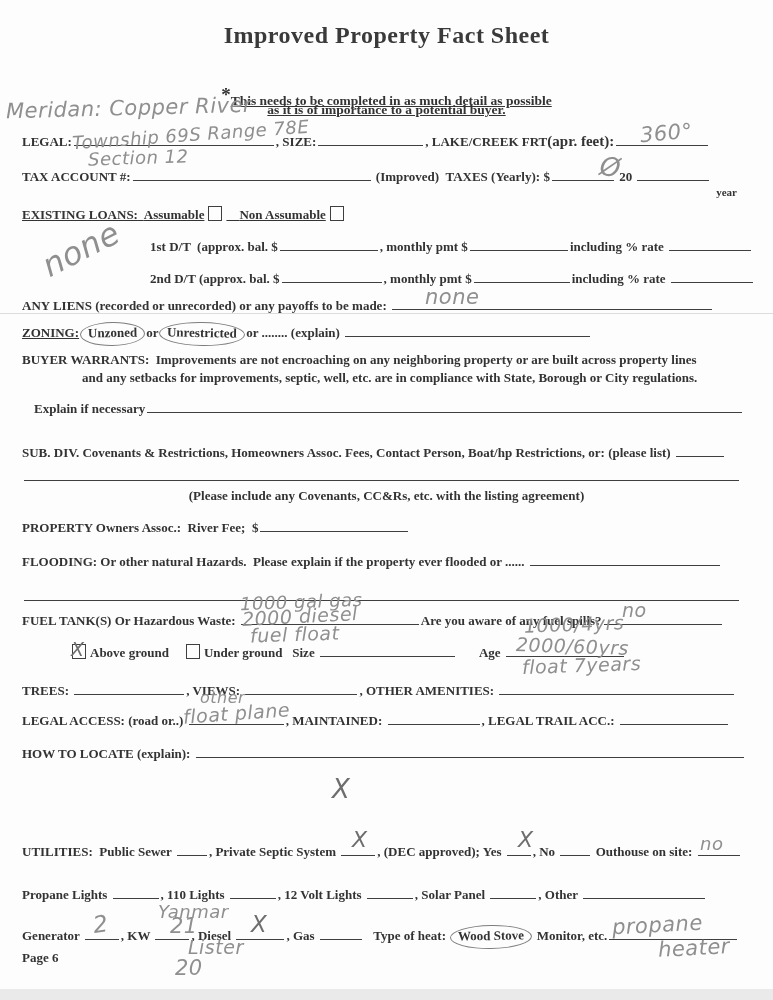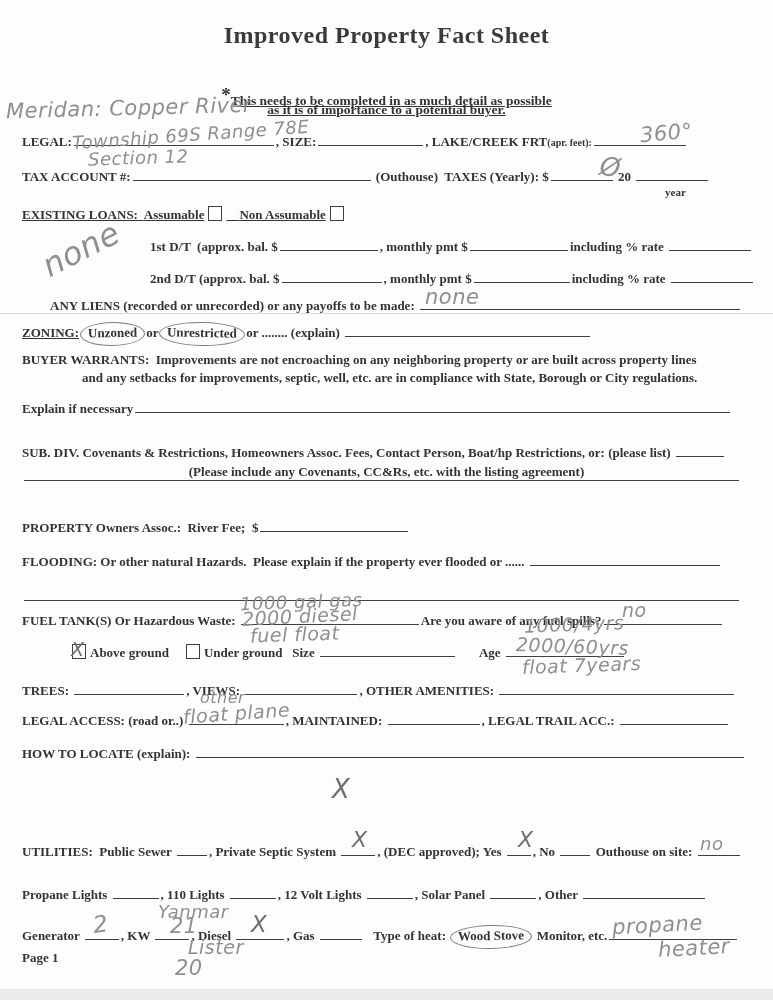--- a/index.html
+++ b/index.html
@@ -6,21 +6,21 @@
   .page{
     position:relative;width:773px;height:1000px;background:#fdfdfd;
     font-family:"Liberation Serif",serif;color:#333;overflow:hidden;
   }
   .row{position:absolute;white-space:pre;font-weight:bold;font-size:13px;color:#333;}
   .center{left:0;right:0;text-align:center;}
   .title{font-size:24px;color:#3a3a3a;letter-spacing:0.5px;}
   .note{font-size:13.5px;text-decoration:underline;}
   .ast{font-size:19px;vertical-align:4px;text-decoration:none;display:inline-block;}
   .bl{display:inline-block;border-bottom:1.4px solid #3f3f3f;height:12px;vertical-align:baseline;margin:0 2px;}
-  .small{font-size:10px;font-family:Liberation Serif, serif;}
+  .small{font-size:15px;font-family:Liberation Serif, serif;}
   .cb{display:inline-block;width:12px;height:13px;border:1.6px solid #3f3f3f;vertical-align:-2px;margin:0 4px;background:#fdfdfd;}
   .circle{display:inline-block;border:1.8px solid #7e7e7e;border-radius:50%;padding:2px 7px 4px;margin:0 1px;transform:rotate(-1deg);}
   .ul{text-decoration:underline;}
   .hw{
     position:absolute;font-family:"DejaVu Sans",sans-serif;font-style:italic;
     color:#8f8f8f;white-space:pre;letter-spacing:0.5px;font-weight:normal;
   }
   .hwd{color:#6e6e6e;}
   .faintline{position:absolute;left:0;right:0;height:1px;background:#dcdcdc;}
   .scan-strip{position:absolute;left:0;right:0;bottom:0;height:11px;background:#eaeaea;}
@@ -31,42 +31,42 @@
 
 <div class="page">
 
   <div class="row center title" style="top:22px;">Improved Property Fact Sheet</div>
 
   <div class="row center" style="top:84px;"><span class="ast">*</span><span class="note">This needs to be completed in as much detail as possible</span></div>
   <div class="row center" style="top:102px;"><span class="note">as it is of importance to a potential buyer.</span></div>
 
   <div class="row" style="top:133px;left:22px;"><span>LEGAL:</span><span class="bl" style="width:200px;"></span><span>, SIZE:</span><span class="bl" style="width:105px;"></span><span>, LAKE/CREEK FRT</span><span class="small">(apr. feet):</span><span class="bl" style="width:92px;"></span></div>
 
-  <div class="row" style="top:168px;left:22px;"><span>TAX ACCOUNT #:</span><span class="bl" style="width:238px;"></span> <span>(Outhouse)</span>  <span>TAXES (Yearly): $</span><span class="bl" style="width:62px;"></span> <span>20</span> <span class="bl" style="width:72px;"></span></div>
-  <div class="yearlbl" style="top:186px;left:665px;width:72px;text-align:left;">year</div>
+  <div class="row" style="top:168px;left:22px;"><span>TAX ACCOUNT #:</span><span class="bl" style="width:238px;"></span> <span>(Improved)</span>  <span>TAXES (Yearly): $</span><span class="bl" style="width:62px;"></span> <span>20</span> <span class="bl" style="width:72px;"></span></div>
+  <div class="yearlbl" style="top:186px;left:665px;width:72px;text-align:right;">year</div>
 
   <div class="row" style="top:206px;left:22px;text-decoration:underline;"><span>EXISTING LOANS:</span>  <span>Assumable</span><span class="cb"></span>    <span>Non Assumable</span><span class="cb"></span></div>
 
   <div class="row" style="top:238px;left:150px;"><span>1st D/T  (approx. bal. $</span><span class="bl" style="width:98px;"></span><span>, monthly pmt $</span><span class="bl" style="width:98px;"></span><span>including % rate</span> <span class="bl" style="width:82px;"></span></div>
   <div class="row" style="top:270px;left:150px;"><span>2nd D/T (approx. bal. $</span><span class="bl" style="width:100px;"></span><span>, monthly pmt $</span><span class="bl" style="width:96px;"></span><span>including % rate</span> <span class="bl" style="width:82px;"></span></div>
 
-  <div class="row" style="top:297px;left:22px;margin-left:28px;"><span>ANY LIENS (recorded or unrecorded) or any payoffs to be made:</span> <span class="bl" style="width:320px;"></span></div>
+  <div class="row" style="top:297px;left:22px;"><span>ANY LIENS (recorded or unrecorded) or any payoffs to be made:</span> <span class="bl" style="width:320px;"></span></div>
 
   <div class="faintline" style="top:313px;"></div>
 
   <div class="row" style="top:322px;left:22px;"><span class="ul">ZONING:</span><span class="circle"><span>Unzoned</span></span><span>or</span><span class="circle" style="transform:rotate(1deg);"><span>Unrestricted</span></span><span>or ........ (explain)</span> <span class="bl" style="width:245px;"></span></div>
 
   <div class="row" style="top:352px;left:22px;">BUYER WARRANTS:  Improvements are not encroaching on any neighboring property or are built across property lines</div>
   <div class="row" style="top:370px;left:82px;">and any setbacks for improvements, septic, well, etc. are in compliance with State, Borough or City regulations.</div>
 
-  <div class="row" style="top:400px;left:22px;"><span>Explain if necessary</span><span class="bl" style="width:595px;"></span></div>
+  <div class="row" style="top:400px;left:34px;"><span>Explain if necessary</span><span class="bl" style="width:595px;"></span></div>
 
   <div class="row" style="top:444px;left:22px;"><span>SUB. DIV. Covenants &amp; Restrictions, Homeowners Assoc. Fees, Contact Person, Boat/hp Restrictions, or: (please list)</span> <span class="bl" style="width:48px;"></span></div>
   <div class="row" style="top:468px;left:22px;"><span class="bl" style="width:715px;"></span></div>
-  <div class="row center" style="top:464px;font-family:Liberation Serif, serif;">(Please include any Covenants, CC&amp;Rs, etc. with the listing agreement)</div>
+  <div class="row center" style="top:488px;font-family:Liberation Serif, serif;">(Please include any Covenants, CC&amp;Rs, etc. with the listing agreement)</div>
 
   <div class="row" style="top:519px;left:22px;"><span>PROPERTY Owners Assoc.:  River Fee;  $</span><span class="bl" style="width:148px;"></span></div>
 
   <div class="row" style="top:553px;left:22px;"><span>FLOODING: Or other natural Hazards.  Please explain if the property ever flooded or ......</span> <span class="bl" style="width:190px;"></span></div>
   <div class="row" style="top:588px;left:22px;"><span class="bl" style="width:715px;"></span></div>
 
   <div class="row" style="top:612px;left:22px;"><span>FUEL TANK(S) Or Hazardous Waste:</span> <span class="bl" style="width:178px;"></span><span>Are you aware of any fuel spills?</span><span class="bl" style="width:118px;"></span></div>
 
   <div class="row" style="top:644px;left:72px;"><span class="cb" style="margin-left:0;"></span><span>Above ground</span>    <span class="cb"></span><span>Under ground</span>   <span>Size</span> <span class="bl" style="width:135px;"></span>       <span>Age</span> <span class="bl" style="width:118px;"></span></div>
 
@@ -76,21 +76,21 @@
 
   <div class="row" style="top:745px;left:22px;"><span>HOW TO LOCATE (explain):</span> <span class="bl" style="width:548px;"></span></div>
 
 
   <div class="row" style="top:843px;left:22px;"><span>UTILITIES:  Public Sewer</span> <span class="bl" style="width:30px;"></span><span>, Private Septic System</span> <span class="bl" style="width:34px;"></span><span>, (DEC approved); Yes</span> <span class="bl" style="width:24px;"></span><span>, No</span> <span class="bl" style="width:30px;"></span> <span>Outhouse on site:</span> <span class="bl" style="width:42px;"></span></div>
 
   <div class="row" style="top:886px;left:22px;"><span>Propane Lights</span> <span class="bl" style="width:46px;"></span><span>, 110 Lights</span> <span class="bl" style="width:46px;"></span><span>, 12 Volt Lights</span> <span class="bl" style="width:46px;"></span><span>, Solar Panel</span> <span class="bl" style="width:46px;"></span><span>, Other</span> <span class="bl" style="width:122px;"></span></div>
 
   <div class="row" style="top:925px;left:22px;"><span>Generator</span> <span class="bl" style="width:34px;"></span><span>, KW</span> <span class="bl" style="width:34px;"></span><span>, Diesel</span> <span class="bl" style="width:48px;"></span><span>, Gas</span> <span class="bl" style="width:42px;"></span>   <span>Type of heat:</span> <span class="circle"><span>Wood Stove</span></span> <span>Monitor, etc.</span><span class="bl" style="width:128px;"></span></div>
 
-  <div class="row" style="top:950px;left:22px;">Page 1</div>
+  <div class="row" style="top:950px;left:22px;">Page 6</div>
 
   <div class="hw" style="top:96px;left:6px;font-size:21px;transform:rotate(-1.5deg);">Meridan: Copper River</div>
   <div class="hw" style="top:124px;left:72px;font-size:18px;transform:rotate(-4deg);">Township 69S Range 78E</div>
   <div class="hw" style="top:147px;left:88px;font-size:18px;transform:rotate(-2deg);">Section 12</div>
   <div class="hw" style="top:121px;left:640px;font-size:21px;transform:rotate(-5deg);">360°</div>
   <div class="hw" style="top:152px;left:600px;font-size:26px;transform:rotate(8deg);">Ø</div>
   <div class="hw" style="top:230px;left:40px;font-size:32px;transform:rotate(-27deg);">none</div>
   <div class="hw" style="top:285px;left:425px;font-size:21px;">none</div>
   <div class="hw" style="top:591px;left:240px;font-size:18px;transform:rotate(-2deg);">1000 gal gas</div>
   <div class="hw" style="top:605px;left:242px;font-size:19px;transform:rotate(-3deg);">2000 diesel</div>

